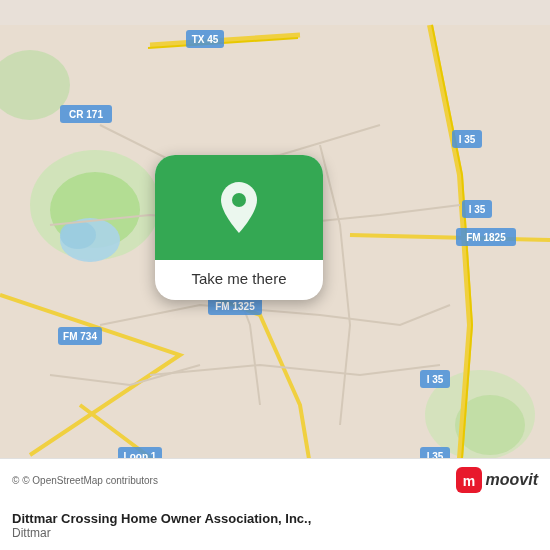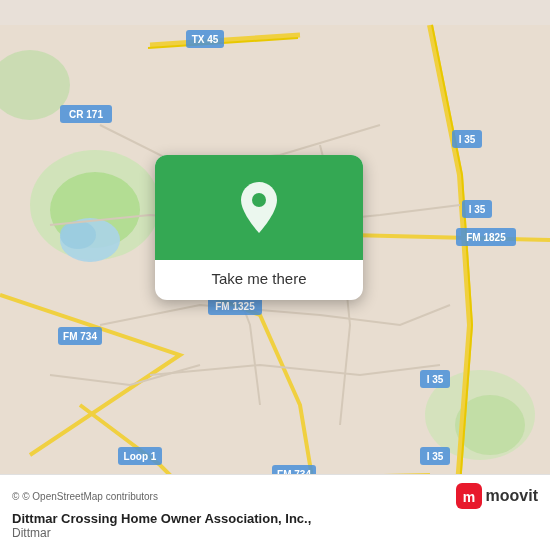--- a/index.html
+++ b/index.html
@@ -25,23 +25,23 @@
       height: 100%;
       position: absolute;
       top: 0; left: 0;
     }
 
     
     .take-me-there-card {
       position: absolute;
       top: 155px;
       left: 155px;
-      width: 208px;
+      width: 168px;
       background: white;
-      border-radius: 12px;
+      border-radius: 20px;
       box-shadow: 0 4px 15px rgba(0,0,0,0.3);
       overflow: hidden;
       z-index: 10;
     }
 
     .card-green-top {
       background-color: #34a853;
       height: 105px;
       display: flex;
       align-items: center;
@@ -73,38 +73,39 @@
       background: white;
       padding: 8px 12px 10px;
       z-index: 20;
       border-top: 1px solid #e0e0e0;
     }
 
     .bottom-bar-row1 {
       display: flex;
       align-items: center;
       justify-content: space-between;
-      margin-bottom: 2px;
+      margin-bottom: 18px;
     }
 
     .osm-credit {
       font-size: 10px;
       color: #666;
     }
 
     .moovit-logo {
       display: flex;
       align-items: center;
       gap: 4px;
     }
 
     .moovit-text {
       font-size: 16px;
       font-weight: bold;
       color: #333;
+      font-style: italic;
     }
 
     .place-name {
       font-size: 13px;
       font-weight: bold;
       color: #222;
     }
 
     .place-city {
       font-size: 12px;

